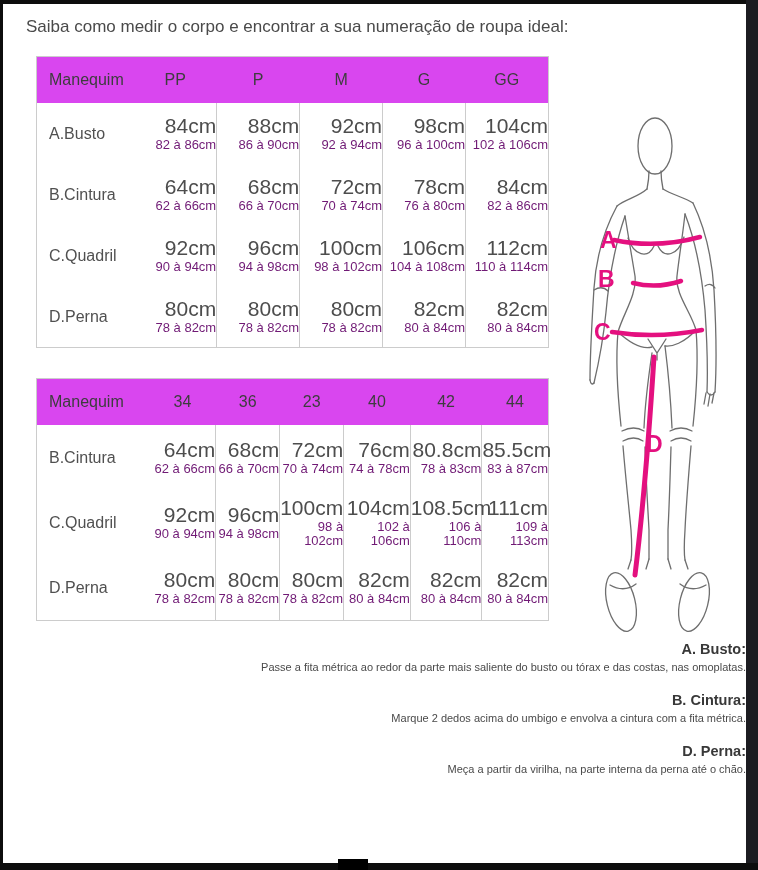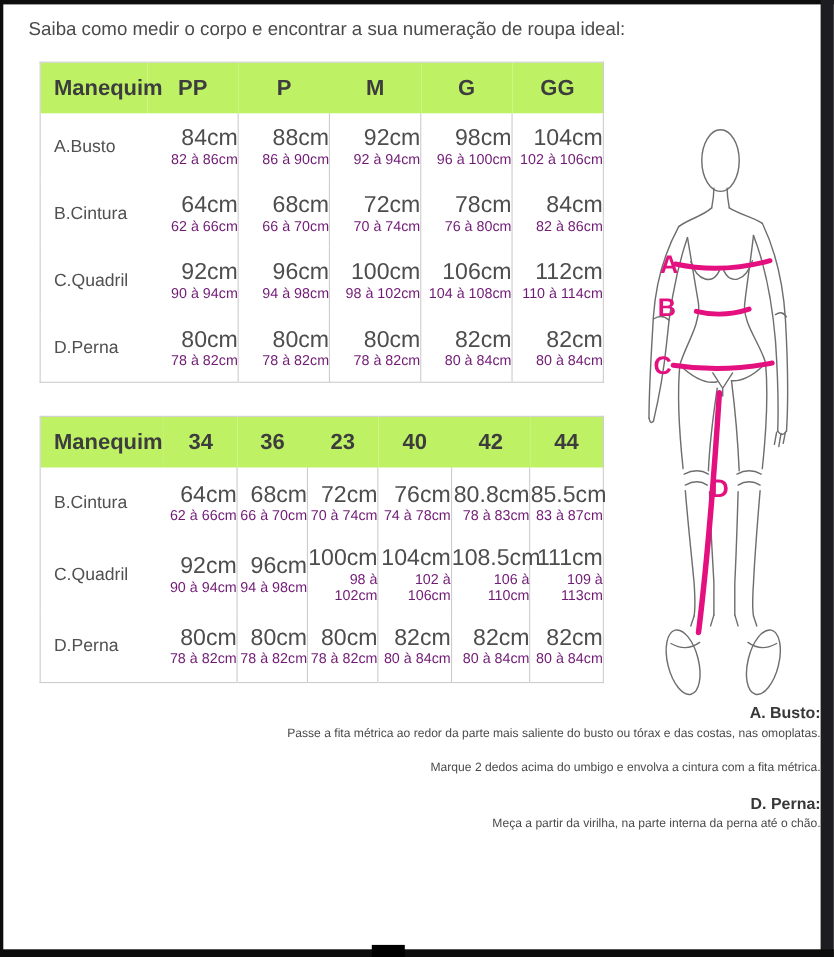--- a/index.html
+++ b/index.html
@@ -16,21 +16,21 @@
 
   .content{position:absolute;top:4px;left:3px;width:743px;}
 
   .page-title{margin:8px 0 0 28px;font-size:25px;font-weight:bold;color:#3c3c3c;letter-spacing:.2px;}
   .page-subtitle{margin:13px 0 0 23px;font-size:17px;color:#4a4a4a;}
 
   .size-table{border-collapse:collapse;table-layout:fixed;width:513px;margin-left:33px;
     border:1px solid #cccccc;}
   .t1{margin-top:19px;}
   .t2{margin-top:30px;}
-  .size-table thead th{background:#bef264;height:44px;font-size:20px;font-weight:bold;color:#3d3d3d;text-align:center;}
+  .size-table thead th{background:#d946ef;height:44px;font-size:16px;font-weight:normal;color:#3d3d3d;text-align:center;}
   .size-table thead th.hlabel{text-align:left;padding-left:12px;}
   .size-table td{text-align:right;vertical-align:middle;padding:0;}
   .t1 tbody td{height:61px;}
   .t2 tbody td{height:65px;}
   td.rlabel{text-align:left;padding-left:12px;font-size:16px;color:#505050;}
   td.sep{border-left:1px solid #cccccc;}
   .val{font-size:21px;color:#4d4d4d;line-height:1.05;}
   .range{font-size:13px;color:#701a75;margin-top:1px;line-height:1.1;}
 
   .mannequin{position:absolute;top:90px;left:588px;width:158px;height:575px;}
@@ -272,20 +272,21 @@
       </tr>
     </tbody>
   </table>
 
   <div class="notes">
     <div class="note">
       <div class="note-title">A. Busto:</div>
       <div class="note-text">Passe a fita métrica ao redor da parte mais saliente do busto ou tórax e das costas, nas omoplatas.</div>
     </div>
     <div class="note">
+      <div class="note-title">B. Cintura:</div>
       <div class="note-text">Marque 2 dedos acima do umbigo e envolva a cintura com a fita métrica.</div>
     </div>
     <div class="note">
       <div class="note-title">D. Perna:</div>
       <div class="note-text">Meça a partir da virilha, na parte interna da perna até o chão.</div>
     </div>
   </div>
 </div>
 
 <svg class="mannequin" viewBox="0 0 158 575">

